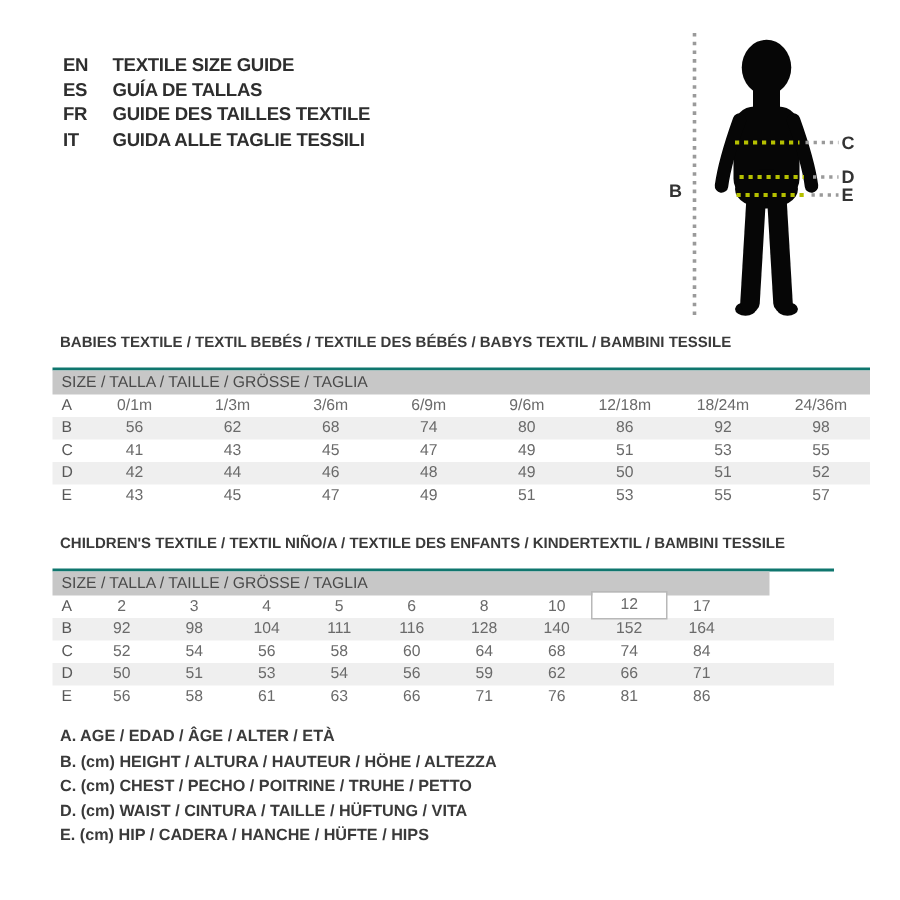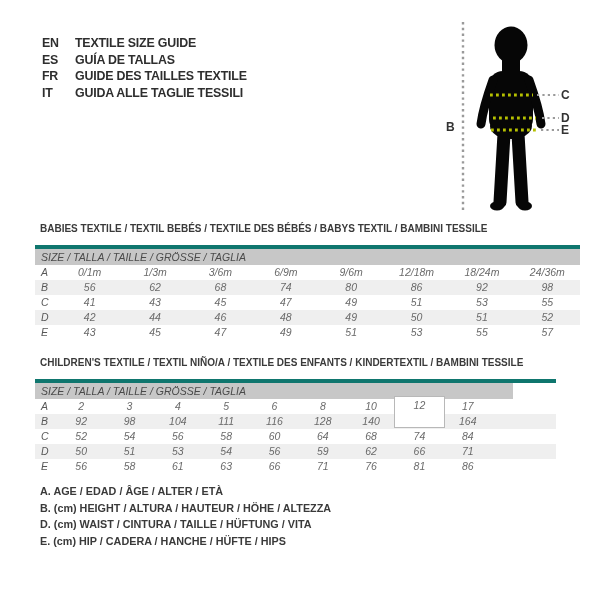--- a/index.html
+++ b/index.html
@@ -15,33 +15,33 @@
   .lang-row{display:flex;line-height:16.6px;font-size:12.4px;font-weight:700;
     color:#2e2e2e;letter-spacing:-0.2px;}
   .lang-code{width:33px;flex:none;}
 
   
   .sec-title{font-size:10px;font-weight:700;color:#3a3a3a;letter-spacing:0;white-space:nowrap;text-align:center;}
   .babies-title{left:40px;top:223px;}
   .children-title{left:40px;top:357px;}
 
   
-  .size-table{border-top:4px solid #0f766e;font-style:italic;}
+  .size-table{border-top:2px solid #0f766e;}
   .babies-table{left:35px;top:245px;width:545px;}
   .children-table{left:35px;top:379px;width:521px;}
   .t-header{height:16px;line-height:16px;background:#c7c7c7;color:#4a4a4a;
     font-size:10.5px;padding-left:6px;box-sizing:border-box;white-space:nowrap;overflow:hidden;}
   .children-table .t-header{width:478px;}
   .t-row{display:flex;height:15px;line-height:15px;font-size:10.5px;color:#6a6a6a;}
   .t-row.shade{background:#efefef;}
   .t-label{width:22px;padding-left:6px;box-sizing:border-box;color:#585858;flex:none;}
   .t-cell{flex:1 1 0;text-align:center;}
   .children-table .t-row{padding-right:64px;}
   .t-cell.hl{background:#ffffff;outline:1px solid #b8b8b8;position:relative;
-    top:-2px;height:30px;line-height:17px;z-index:2;}
+    top:-2px;height:17px;line-height:17px;z-index:2;}
 
   
   .legend-block{left:40px;top:483px;}
   .legend-line{line-height:16.5px;font-size:10.8px;font-weight:700;color:#3a3a3a;white-space:nowrap;}
 
   
   .figure-wrap{left:430px;top:10px;width:170px;height:215px;}
   .measure-label{position:absolute;font-size:12px;font-weight:700;color:#333333;}
   .label-b{left:446px;top:120px;}
   .label-c{left:561px;top:88px;}
@@ -241,15 +241,16 @@
       <span class="t-cell">76</span>
       <span class="t-cell">81</span>
       <span class="t-cell">86</span>
     </div>
   </div>
 
 <div class="abs legend-block">
 
 <div class="legend-line">A. AGE / EDAD / ÂGE / ALTER / ETÀ</div>
     <div class="legend-line">B. (cm) HEIGHT / ALTURA / HAUTEUR / HÖHE / ALTEZZA</div>
+    <div class="legend-line">C. (cm) CHEST / PECHO / POITRINE / TRUHE / PETTO</div>
     <div class="legend-line">D. (cm) WAIST / CINTURA / TAILLE / HÜFTUNG / VITA</div>
     <div class="legend-line">E. (cm) HIP / CADERA / HANCHE / HÜFTE / HIPS</div>
   </div>
 
 </body></html>

